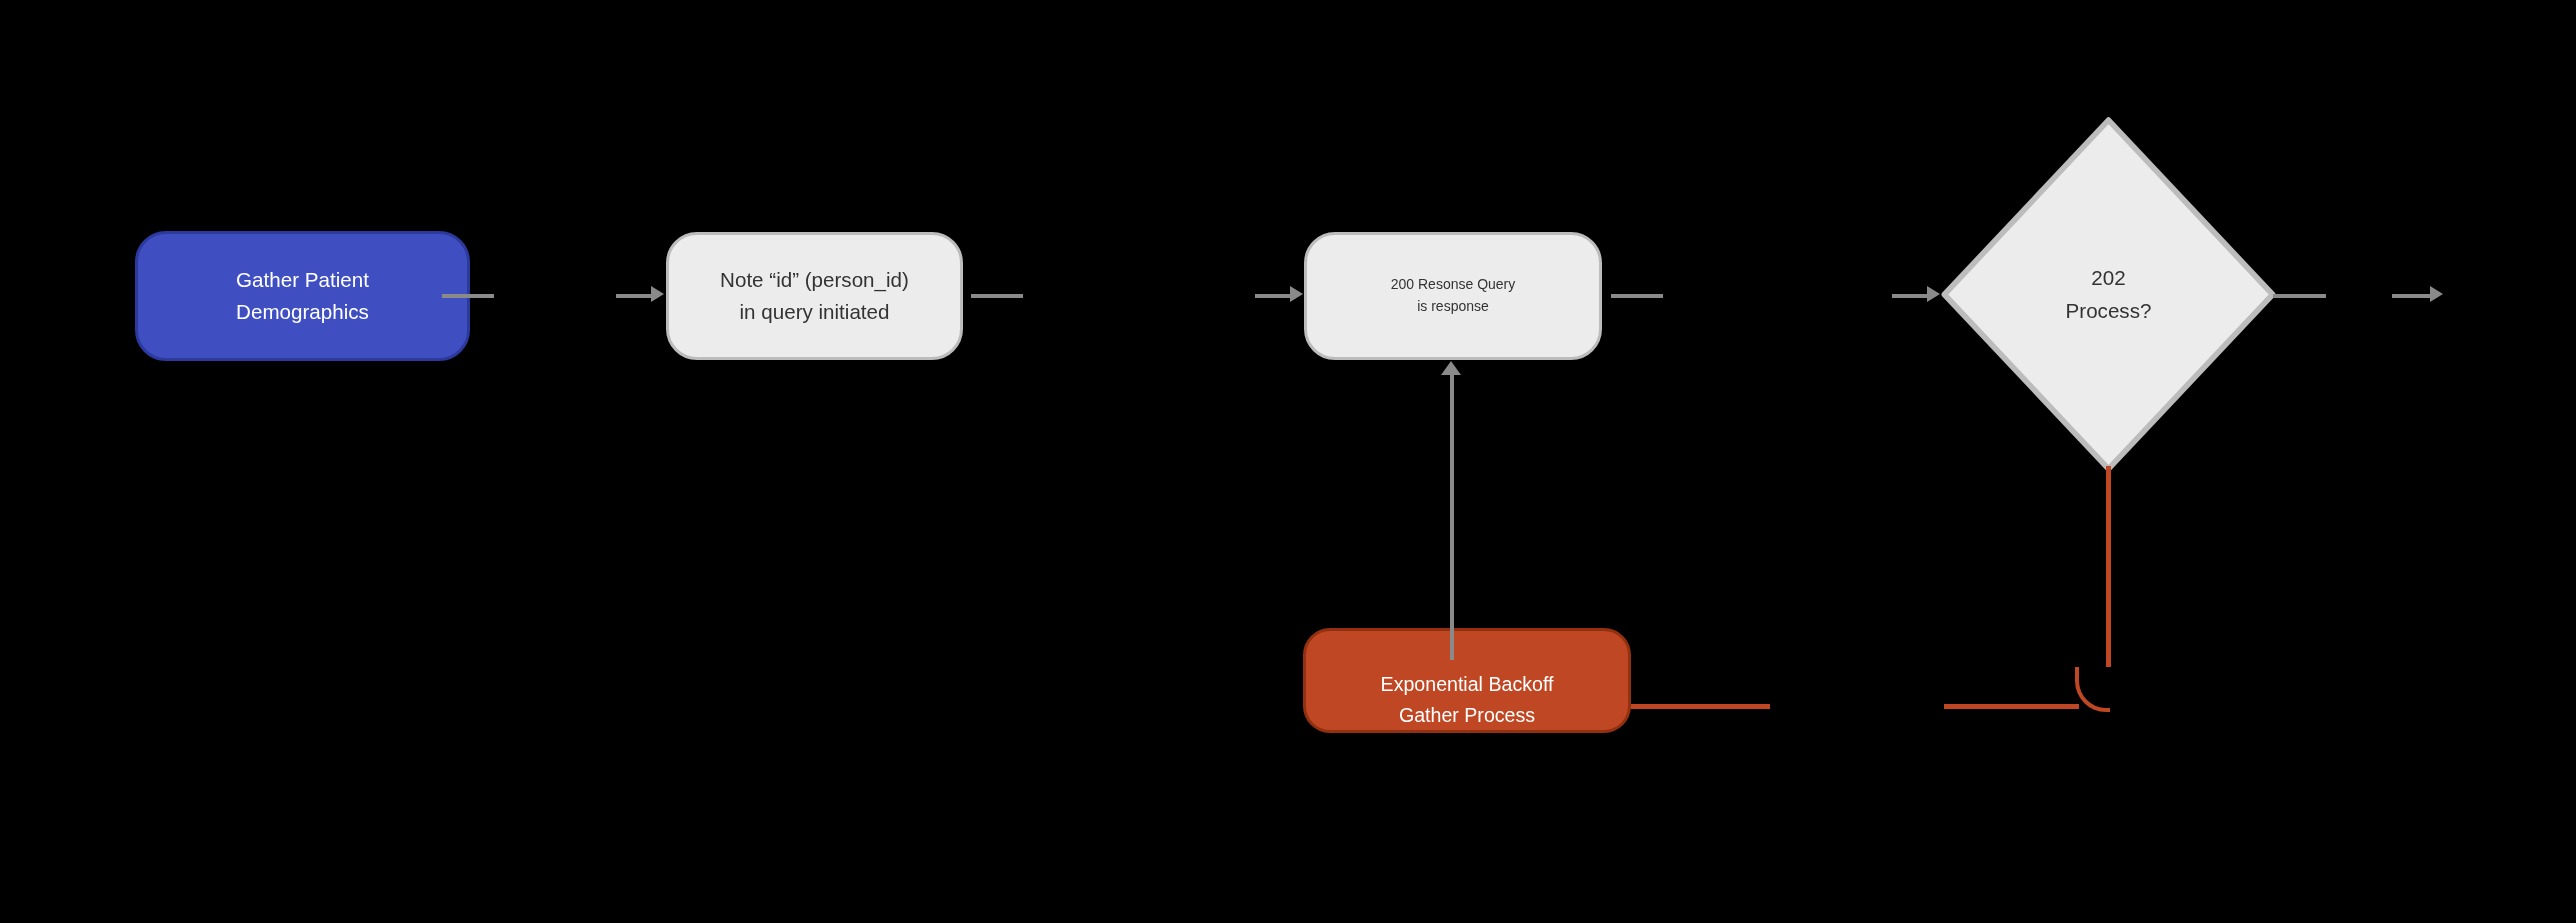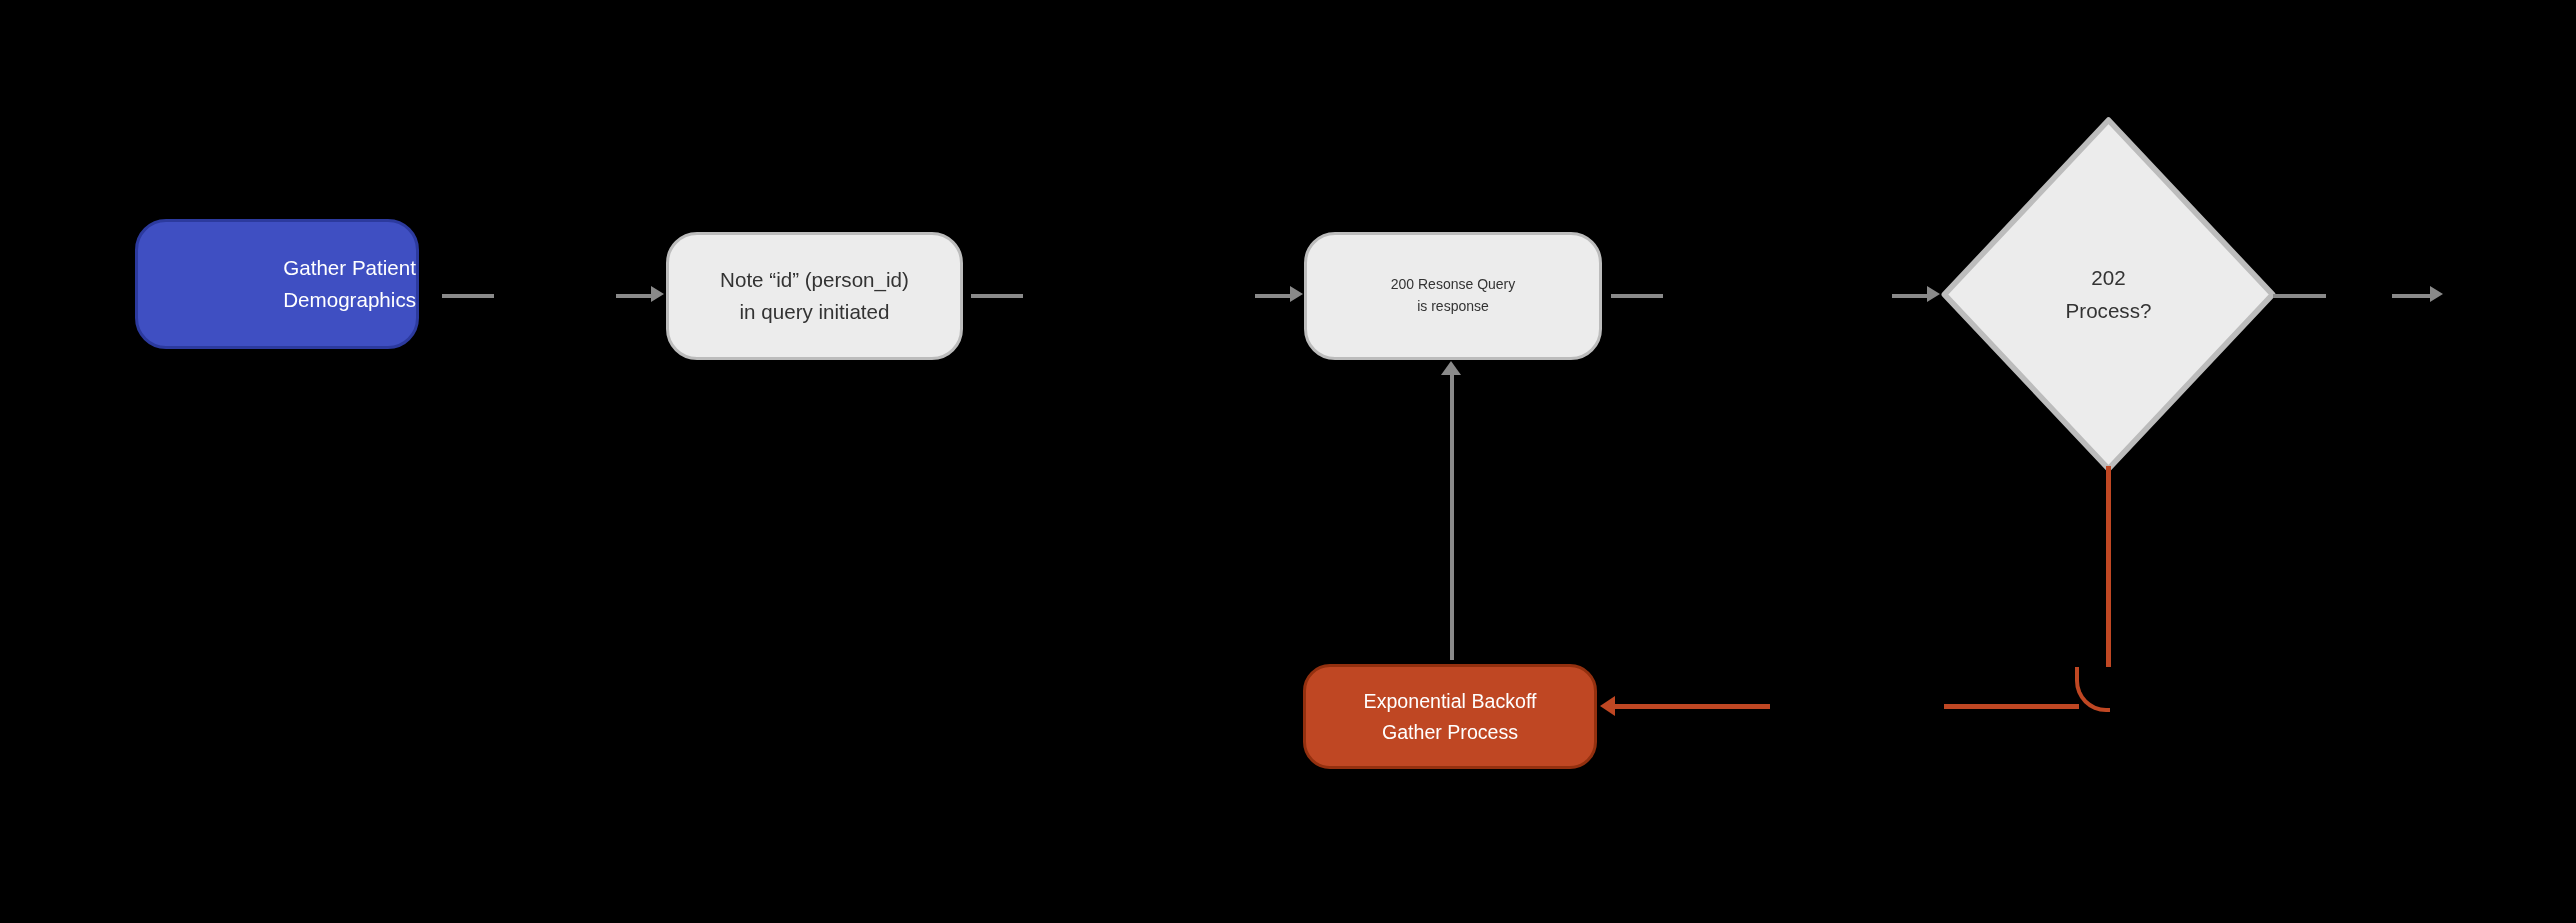--- a/index.html
+++ b/index.html
@@ -125,21 +125,21 @@
     border-style: solid;
     border-color: #bf4723;
     background: transparent;
   }
 </style>
 </head>
 <body>
 
 <div id="canvas">
 
-  <div class="node node-blue" style="left:135px; top:219px; width:284px; height:130px; font-size:20.6px;align-items:flex-end;">
+  <div class="node node-blue" style="left:135px; top:231px; width:335px; height:130px; font-size:20.6px;">
     <span class="line">Gather Patient</span>
     <span class="line">Demographics</span>
   </div>
 
   <div class="edge edge-h" style="left:442px; top:294px; width:52px;"></div>
   <div class="edge edge-h" style="left:616px; top:294px; width:36px;"></div>
   <div class="arrow-right" style="left:651px; top:286px;"></div>
 
   <div class="node node-gray" style="left:666px; top:232px; width:297px; height:128px; font-size:20.6px;">
     <span class="line">Note “id” (person_id)</span>
@@ -175,21 +175,21 @@
 
   <div class="edge" style="left:2106px; top:466px; width:4.6px; height:201px; background:#bf4723;"></div>
   <div class="elbow" style="left:2075px; top:667px; width:31px; height:41px;
               border-width:0 0 4.6px 0; border-bottom-left-radius:31px;
               border-left-width:4.6px;"></div>
   <div class="edge edge-orange-h" style="left:1944px; top:704px; width:135px;"></div>
 
   <div class="edge edge-orange-h" style="left:1615px; top:704px; width:155px;"></div>
   <div class="arrow-left-orange" style="left:1600px; top:696px;"></div>
 
-  <div class="node node-orange" style="left:1303px; top:664px; width:294px; height:105px; font-size:19.6px; border-radius:27px;">
+  <div class="node node-orange" style="left:1303px; top:628px; width:328px; height:105px; font-size:19.6px; border-radius:27px;justify-content:flex-end;">
     <span class="line">Exponential Backoff</span>
     <span class="line">Gather Process</span>
   </div>
 
   <div class="edge edge-v" style="left:1450px; top:374px; height:286px;"></div>
   <div class="arrow-up" style="left:1441px; top:361px;"></div>
 
 </div>
 
 

